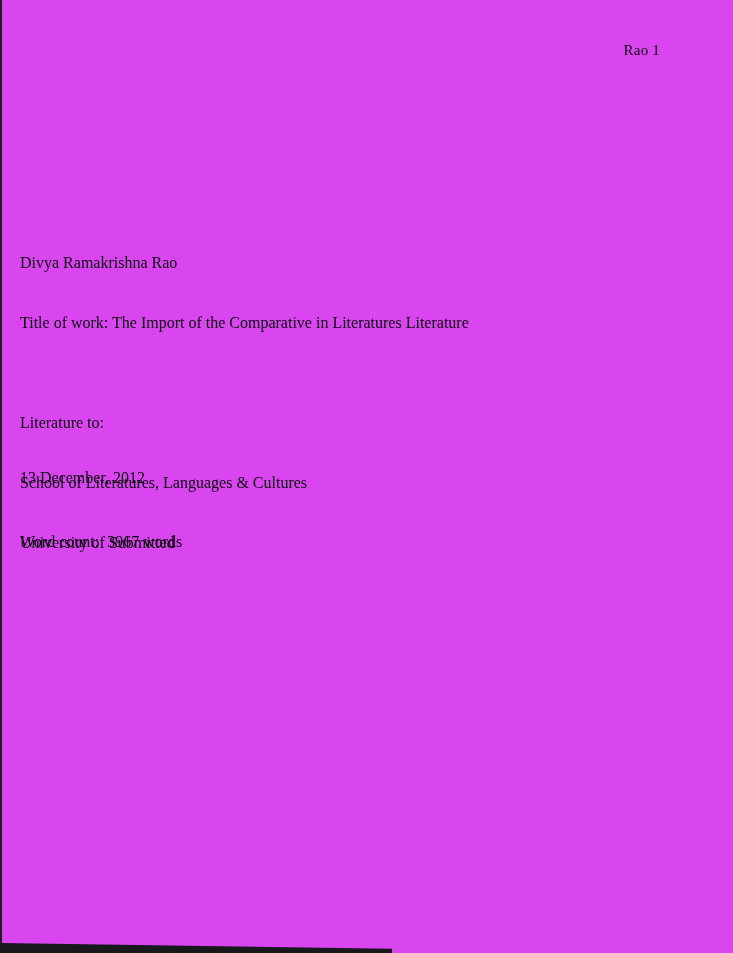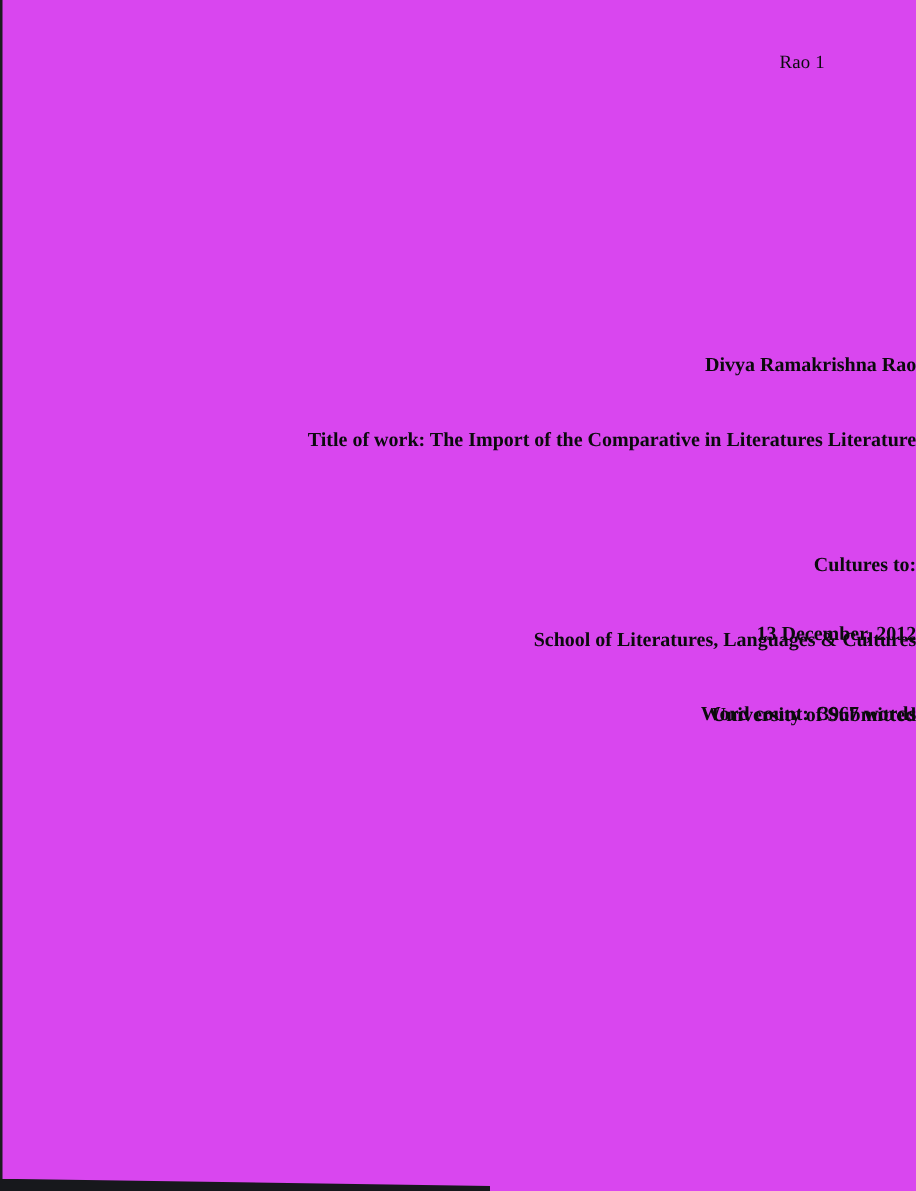--- a/index.html
+++ b/index.html
@@ -39,26 +39,25 @@
     top: 42px;
     right: 73px;
     font-size: 15px;
     font-weight: normal;
     letter-spacing: 0.2px;
   }
   .center-line {
     position: absolute;
     left: 20px;
     right: 0;
-    text-align: right;
-    font-weight: bold;
+    text-align: left;
+    font-weight: normal;
     font-size: 16px;
     line-height: 20px;
     white-space: pre-wrap;
-    margin-top: 30px;
   }
   .author-line     { top: 253px; }
   .title-line      { top: 313px; }
   .submitted-block { top: 373px; }
   .date-line       { top: 468px; }
   .wordcount-line  { top: 532px; }
 </style>
 </head>
 <body>
 
@@ -67,21 +66,21 @@
   <div class="edge-left"></div>
   <div class="edge-bottom"></div>
 
   <div class="page-header">Rao 1</div>
 
   <div class="center-line author-line">Divya Ramakrishna Rao</div>
 
   <div class="center-line title-line">Title of work: The Import of the Comparative in Literatures Literature</div>
 
   <div class="center-line submitted-block">
-    <div>Cultures to:</div>
+    <div>Literature to:</div>
     <div>School of Literatures, Languages &amp; Cultures</div>
     <div>University of Submitted</div>
   </div>
 
   <div class="center-line date-line">13 December, 2012</div>
 
   <div class="center-line wordcount-line">Word count:  3967 words</div>
 
 </div>
 

